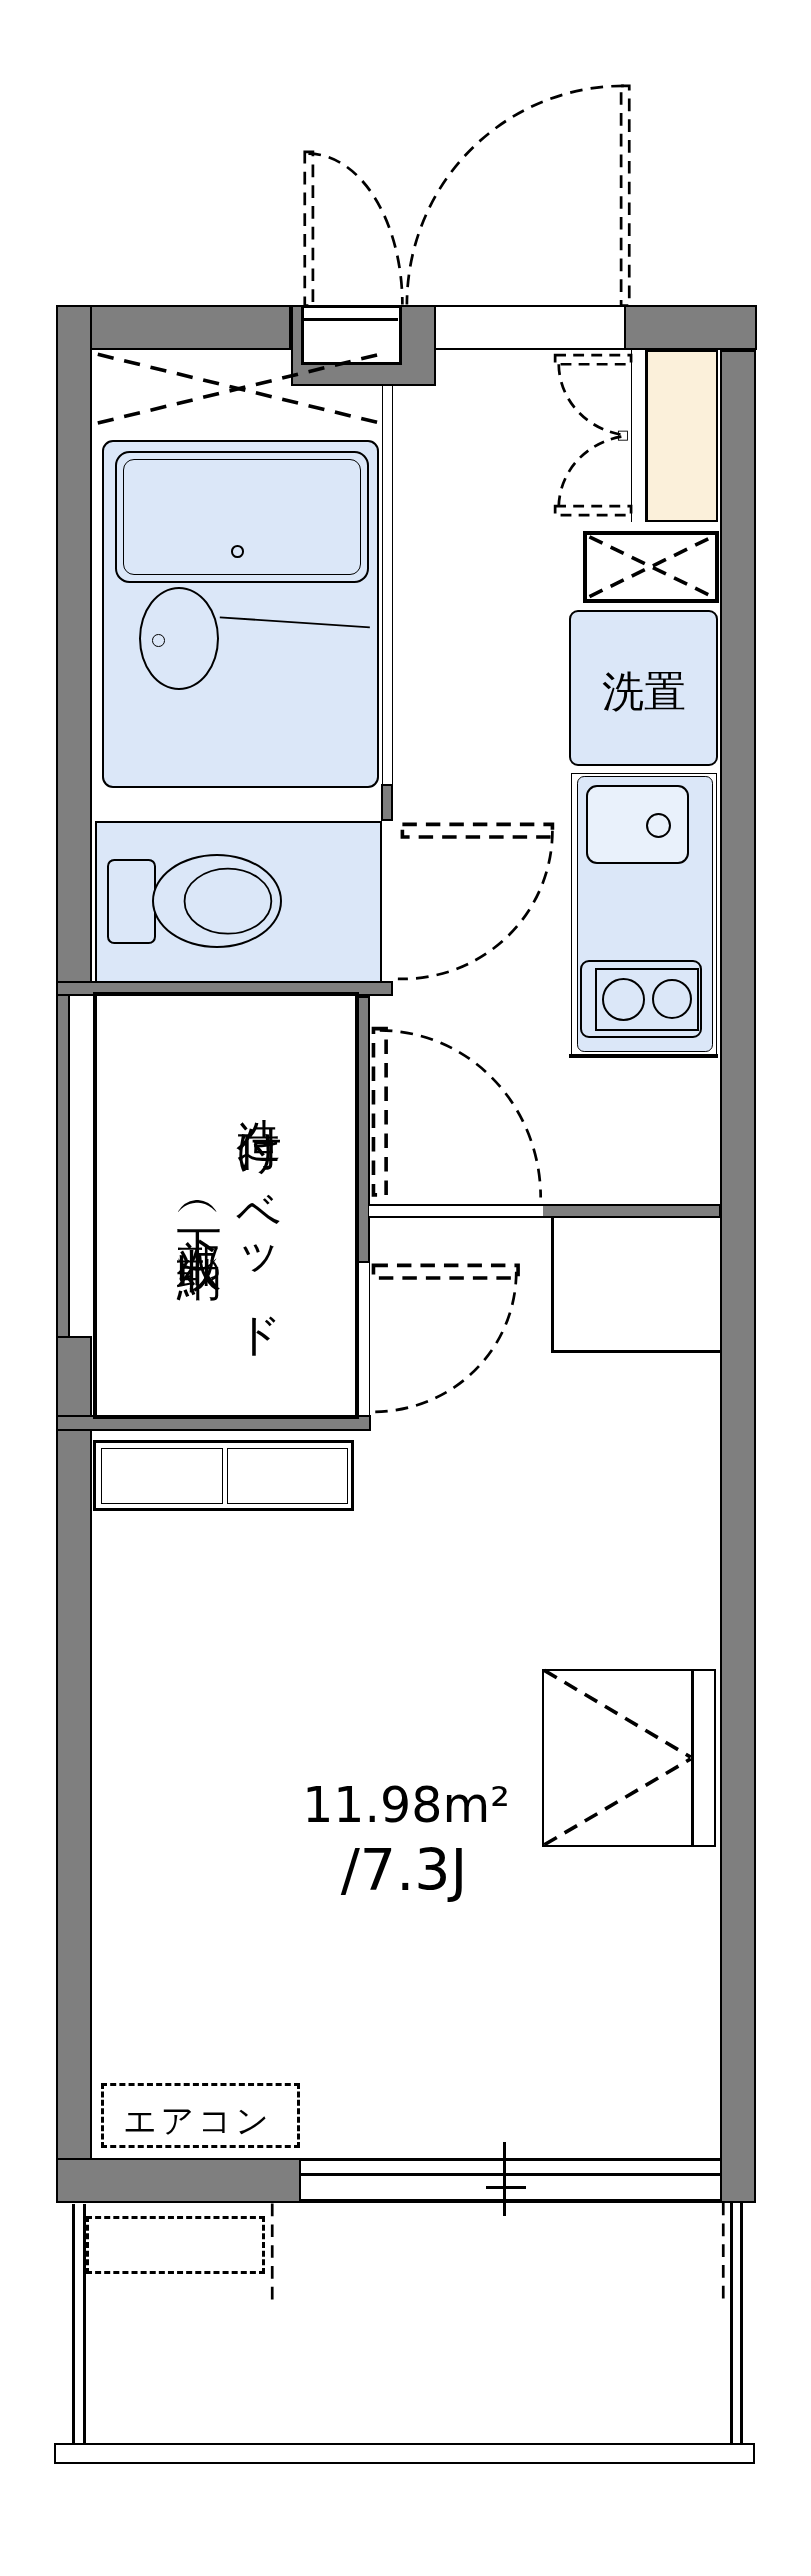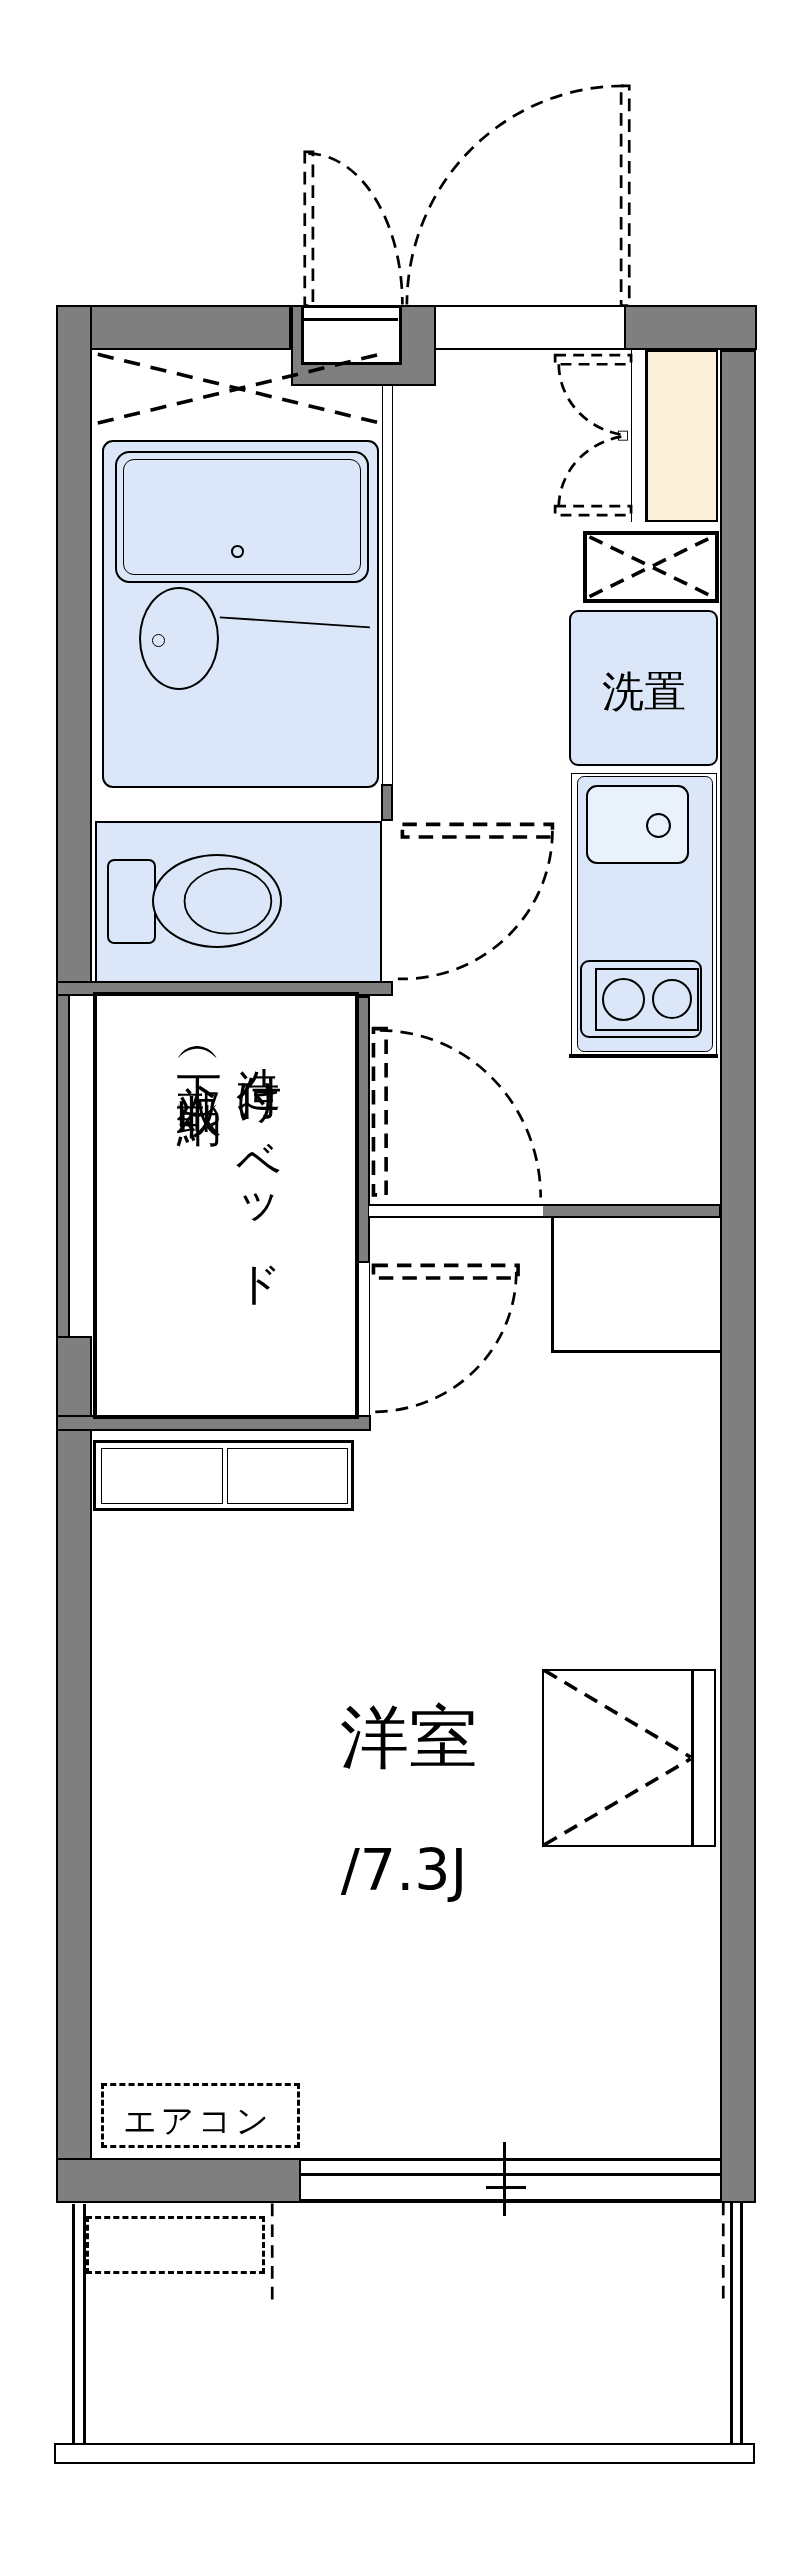--- a/index.html
+++ b/index.html
@@ -1,17 +1,17 @@
 <!DOCTYPE html>
 <html style="font-size:14.5px"><head>
 <meta charset="utf-8">
 <style>
   html,body{margin:0;padding:0;background:#fff;}
   #plan{position:relative;width:812px;height:2576px;background:var(--bg,#fff);
-        font-family:"DejaVu Sans",sans-serif;color:var(--line,#000);overflow:hidden;}
+        font-family:"DejaVu Sans",sans-serif;color:var(--line,#000);overflow:hidden;text-align:center;}
   .abs{position:absolute;box-sizing:border-box;}
   .wall{background:var(--wall);border:2.7px solid var(--line);}
   .blue{background:var(--fixture);border:2.7px solid var(--line);}
   .cream{background:var(--closet);border:2.7px solid var(--line);}
   .whitebox{background:#fff;border:2.7px solid var(--line);}
   .ln{background:var(--line);}
   .gap{background:#fff;border-left:1.8px solid var(--line);border-right:1.8px solid var(--line);}
   .hgap{background:#fff;border-top:2.7px solid var(--line);border-bottom:2.7px solid var(--line);}
   .dashedbox{background:#fff;border:3.6px dashed var(--line);}
   .lbl{position:absolute;color:var(--line);white-space:nowrap;}
@@ -85,21 +85,21 @@
   <div class="abs" style="left:93px;top:992px;width:266px;height:427px;border:4.5px solid var(--line);background:#fff;"></div>
   <div class="lbl vtext" style="left:169px;top:1032px;height:362px;">
     <span>造付けベッド</span>
     <span>（下部収納）</span>
   </div>
 
   <div class="abs" style="left:93px;top:1440px;width:261px;height:71px;border:3.6px solid var(--line);"></div>
   <div class="abs" style="left:101px;top:1448px;width:122px;height:56px;border:1.8px solid var(--line);"></div>
   <div class="abs" style="left:227px;top:1448px;width:121px;height:56px;border:1.8px solid var(--line);"></div>
 
-  <div class="lbl center" style="left:409px;top:1692px;font-size:69px;">洋室</div>
+  <div class="lbl center" style="left:406px;top:1777px;font-size:49px;">11.98m²</div>
   <div class="lbl center" style="left:404px;top:1837px;font-size:57px;">/7.3J</div>
 
   <div class="abs" style="left:542px;top:1669px;width:174px;height:178px;border:2.7px solid var(--line);"></div>
   <div class="abs ln" style="left:691px;top:1669px;width:2.7px;height:178px;"></div>
 
   <div class="abs dashedbox" style="left:101px;top:2083px;width:199px;height:65px;"></div>
   <div class="lbl" style="left:198px;top:2099px;font-size:33px;letter-spacing:3.6px;transform:translateX(-50%);">エアコン</div>
 
   <div class="abs ln" style="left:301px;top:2158px;width:419px;height:2.7px;"></div>
   <div class="abs ln" style="left:301px;top:2173px;width:419px;height:2.7px;"></div>

